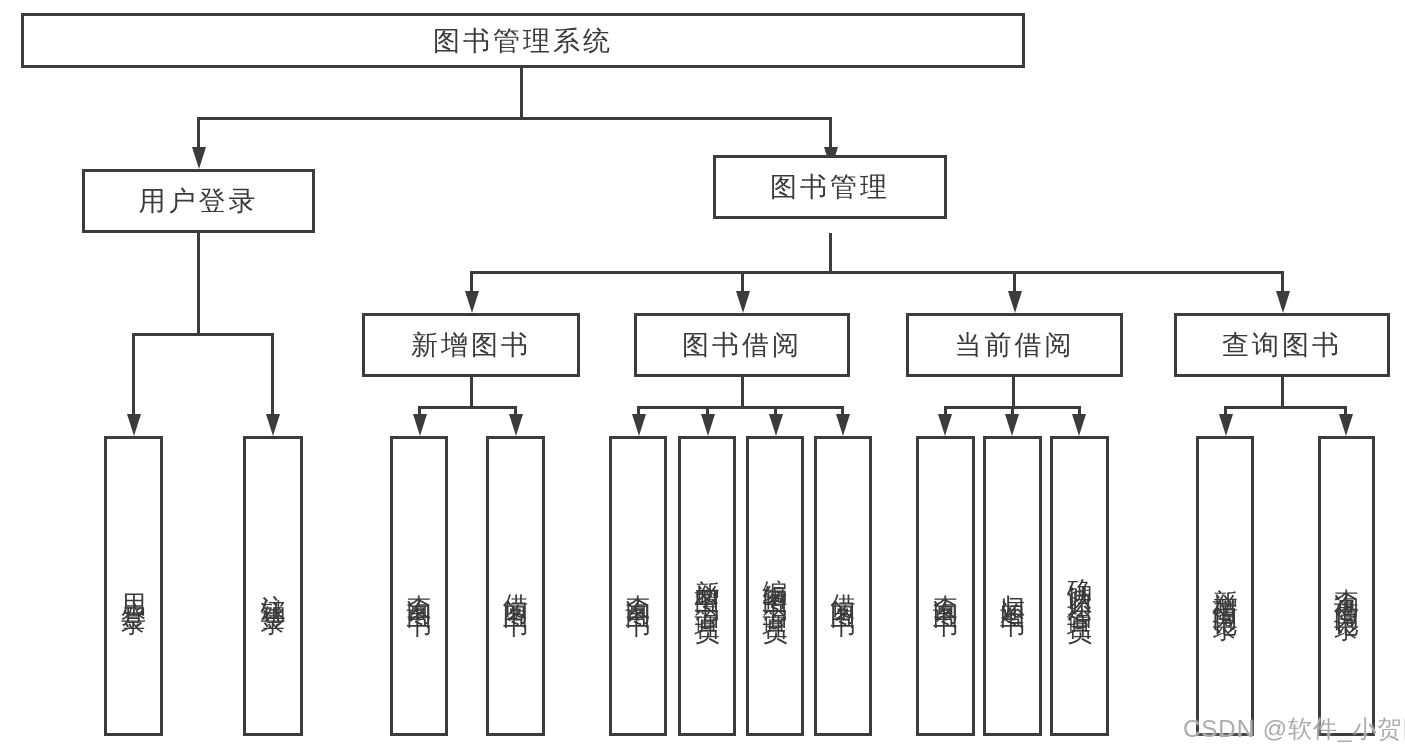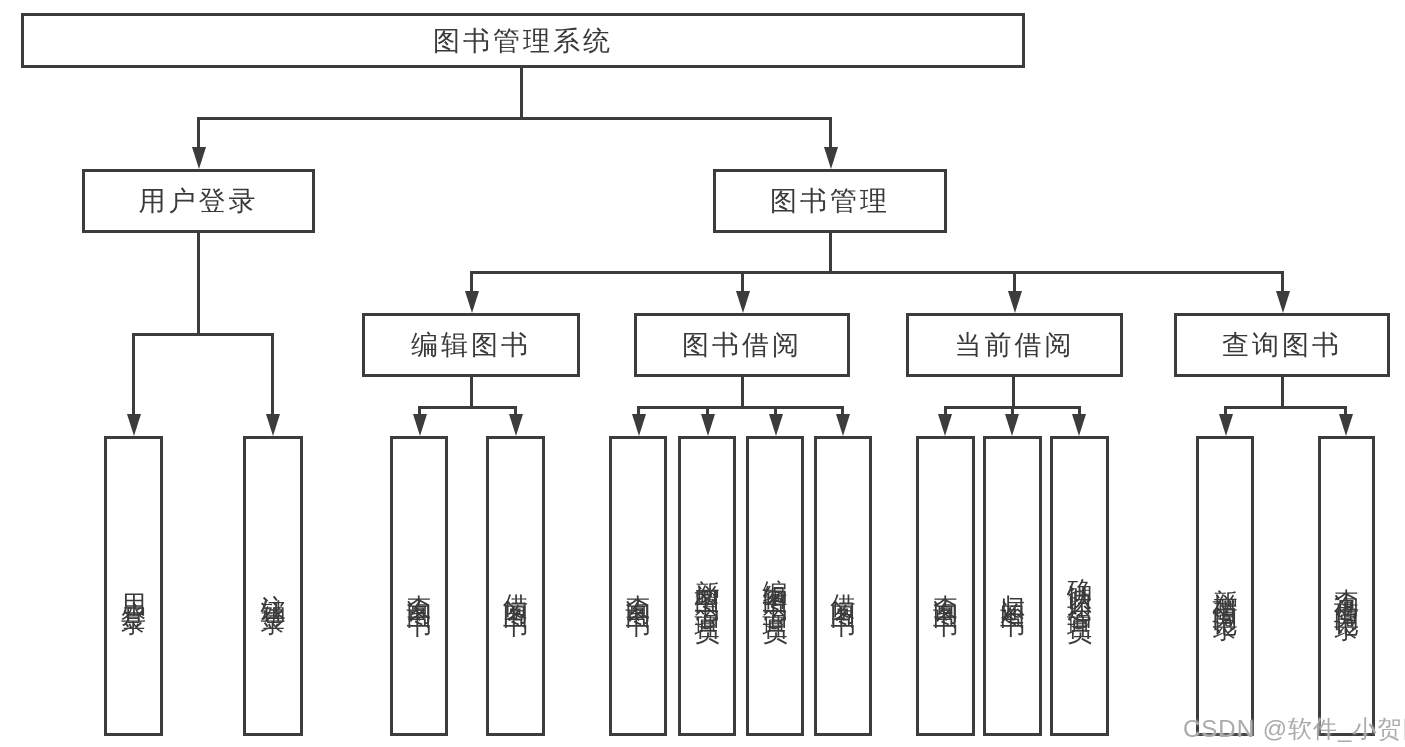--- a/index.html
+++ b/index.html
@@ -65,21 +65,21 @@
   <div class="vl" style="left:520px;top:67px;height:53px"></div>
   <div class="hl" style="left:197px;top:117px;width:635px"></div>
   <div class="vl" style="left:197px;top:117px;height:33px"></div>
   <div class="arr" style="left:192px;top:147px"></div>
   <div class="vl" style="left:829px;top:117px;height:33px"></div>
   <div class="arr" style="left:824px;top:147px"></div>
 
   <div class="box" style="left:82px;top:169px;width:233px;height:64px">
     <span>用户登录</span>
   </div>
-  <div class="box" style="left:713px;top:169px;width:234px;height:64px">
+  <div class="box" style="left:713px;top:155px;width:234px;height:64px">
     <span>图书管理</span>
   </div>
 
   <div class="vl" style="left:197px;top:233px;height:103px"></div>
   <div class="hl" style="left:132px;top:333px;width:142px"></div>
   <div class="vl" style="left:132px;top:333px;height:83px"></div>
   <div class="arr" style="left:127px;top:414px"></div>
   <div class="vl" style="left:271px;top:333px;height:83px"></div>
   <div class="arr" style="left:266px;top:414px"></div>
 
@@ -88,21 +88,21 @@
   <div class="vl" style="left:470px;top:271px;height:22px"></div>
   <div class="arr" style="left:465px;top:291px"></div>
   <div class="vl" style="left:741px;top:271px;height:22px"></div>
   <div class="arr" style="left:736px;top:291px"></div>
   <div class="vl" style="left:1013px;top:271px;height:22px"></div>
   <div class="arr" style="left:1008px;top:291px"></div>
   <div class="vl" style="left:1281px;top:271px;height:22px"></div>
   <div class="arr" style="left:1276px;top:291px"></div>
 
   <div class="box" style="left:362px;top:313px;width:218px;height:64px">
-    <span>编辑图书</span>
+    <span>新增图书</span>
   </div>
   <div class="box" style="left:906px;top:313px;width:217px;height:64px">
     <span>当前借阅</span>
   </div>
   <div class="box" style="left:634px;top:313px;width:216px;height:64px">
     <span>图书借阅</span>
   </div>
   <div class="box" style="left:1174px;top:313px;width:216px;height:64px">
     <span>查询图书</span>
   </div>

